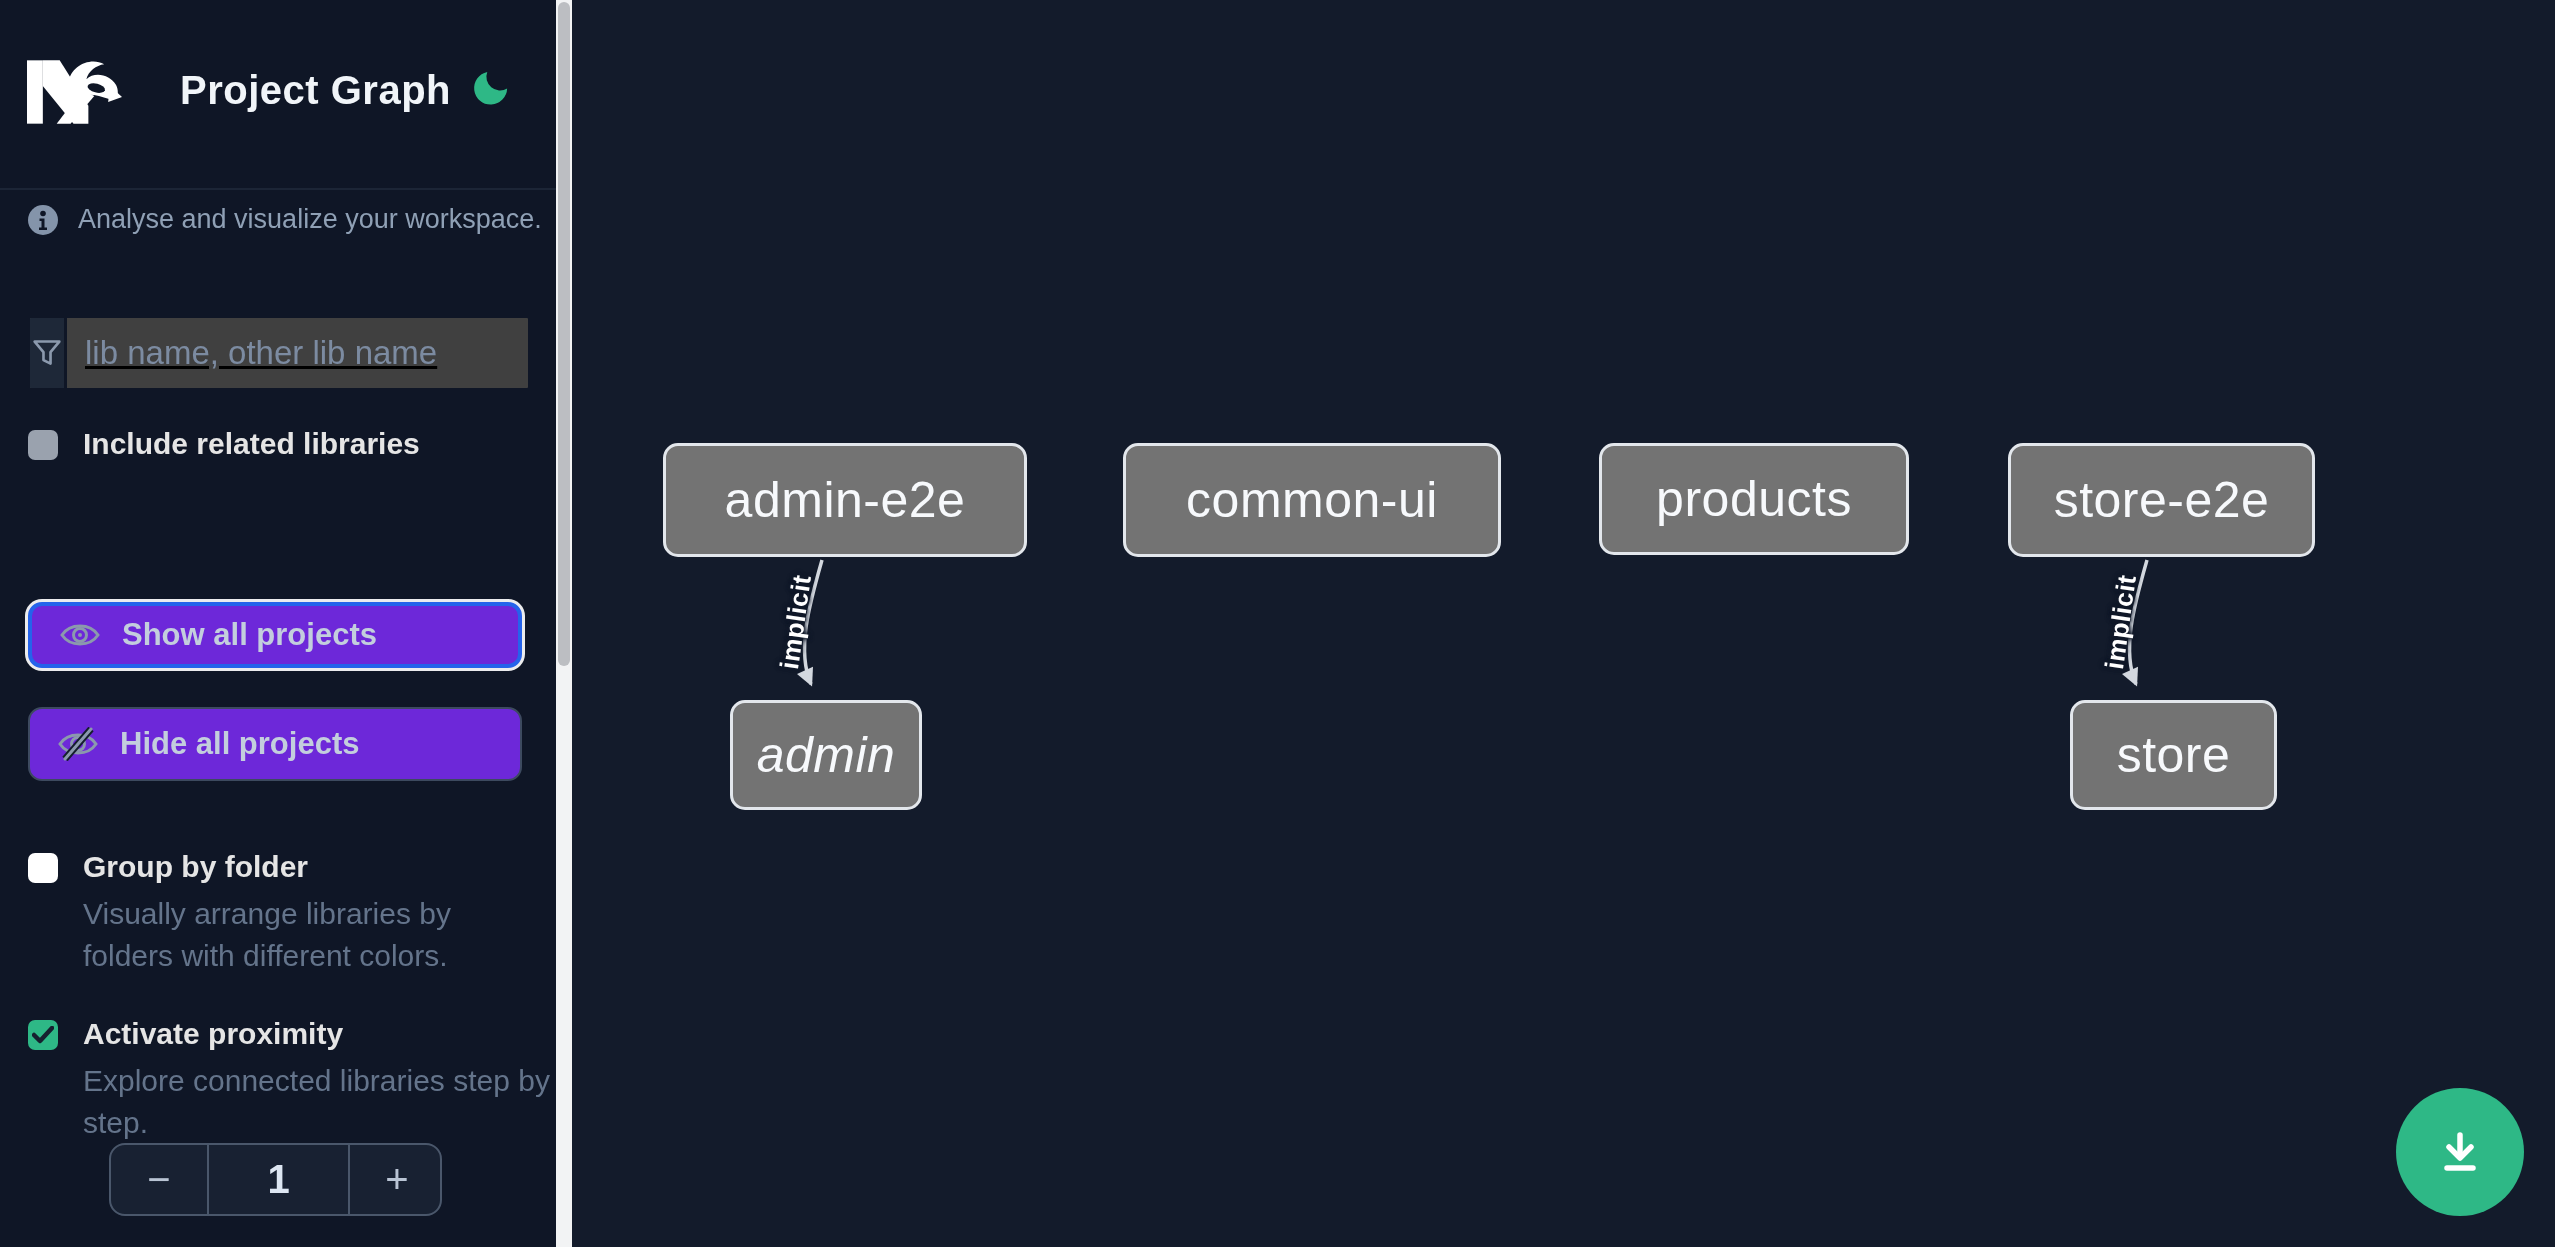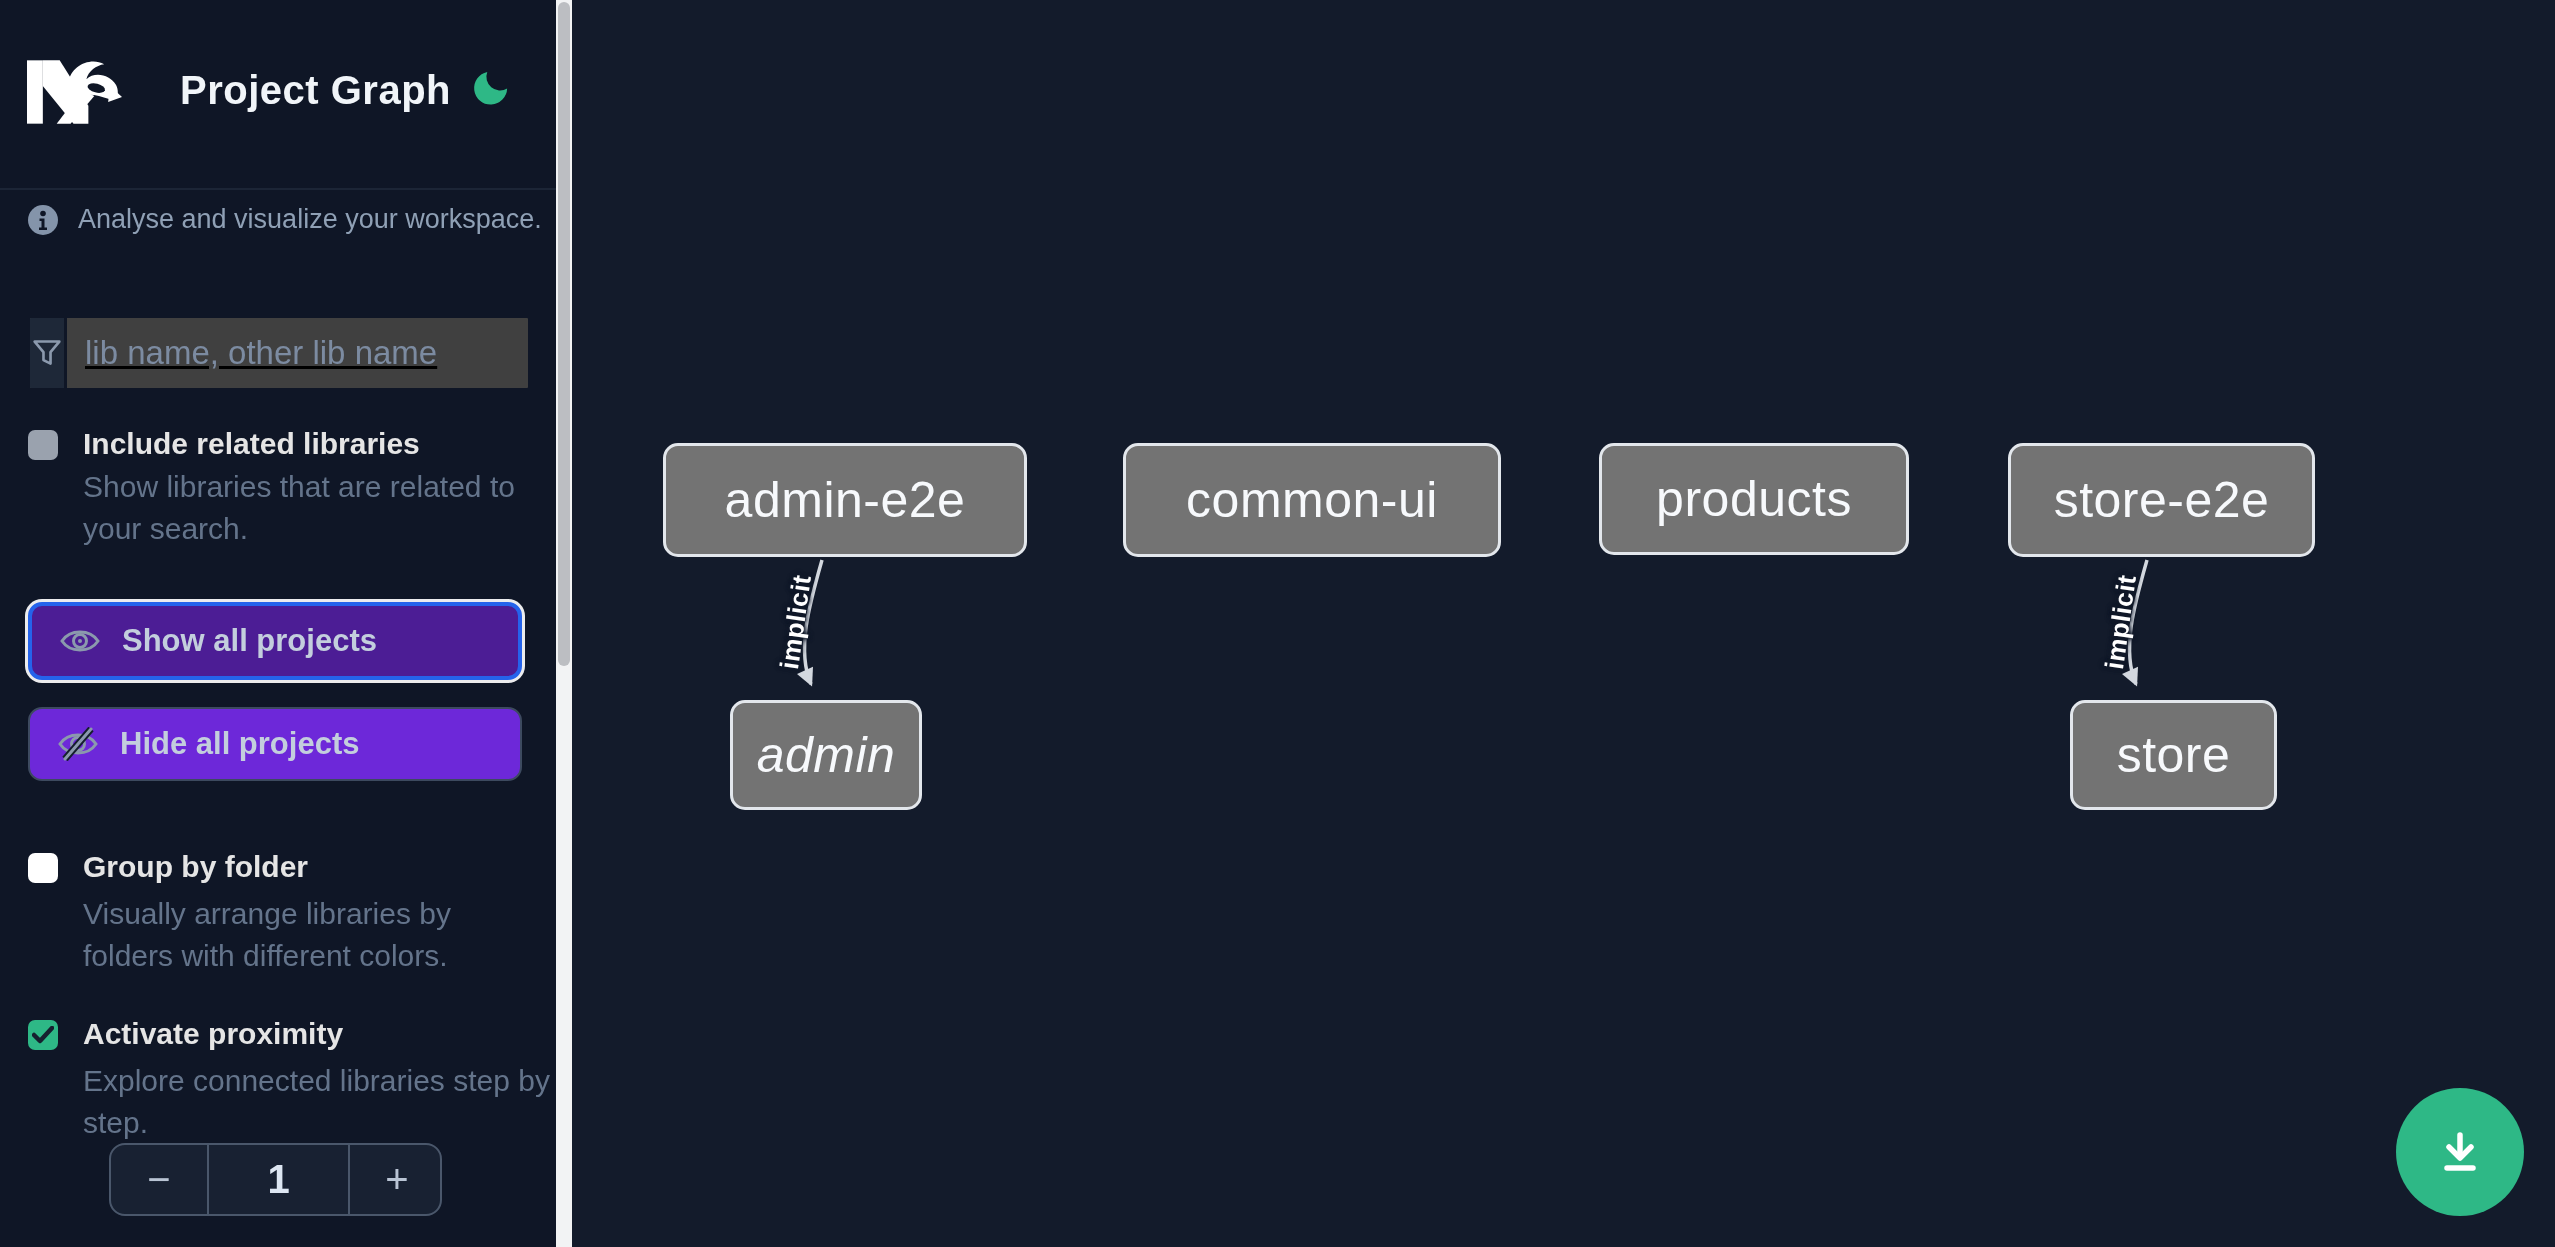--- a/index.html
+++ b/index.html
@@ -34,21 +34,21 @@
   .box-gray { background:#9aa2ae; }
   .box-white { background:#ffffff; }
   .box-green { background:#2eb886; display:flex; align-items:center; justify-content:center; }
   .opt-label { position:absolute; left:83px; color:#e5e5e5; font-size:30px; font-weight:700; }
   .opt-desc { position:absolute; left:83px; color:#64748b; font-size:30px;
     line-height:42px; }
 
   .sb-btn { position:absolute; left:28px; width:494px; border-radius:14px;
     display:flex; align-items:center; gap:22px; padding-left:28px; cursor:pointer;
     font-family:"Liberation Sans", sans-serif; }
-  .btn-show { top:602px; height:78px; background:#4c1d95;
+  .btn-show { top:602px; height:66px; background:#6d28d9;
     border:4px solid #2563eb; box-shadow:0 0 0 3px rgba(255,255,255,0.92); }
   .btn-hide { top:707px; height:74px; background:#6d28d9; border:2px solid #3d4a5f; }
   .sb-btn span { color:#c3cedd; font-size:31px; font-weight:600; }
 
   .stepper { position:absolute; left:109px; top:1143px; width:333px; height:73px;
     background:#182132; border:2px solid #4a576b; border-radius:16px;
     display:grid; grid-template-columns:98px 139px 96px; }
   .stepper > div { display:flex; align-items:center; justify-content:center; }
   .step-dec { border-right:2px solid #4a576b; color:#b9c4d4; font-size:40px; cursor:pointer; }
   .step-val { color:#dde6f2; font-size:40px; font-weight:600; }
@@ -112,21 +112,20 @@
     <div class="search-iconseg">
       <svg width="30" height="30" viewBox="0 0 34 32">
         <path d="M3 3 H31 L21 15 V28 L13 24 V15 Z" fill="none" stroke="#8b99ad" stroke-width="3" stroke-linejoin="round"></path>
       </svg>
     </div>
     <input class="search-input" type="text" placeholder="lib name, other lib name" style="">
   </div>
 
   <div class="opt-box box-gray" style="left:28px; top:430px;"></div>
   <div class="opt-label" style="top:427px;">Include related libraries</div>
-  <div class="opt-desc" style="top:466px; width:445px;">Show libraries that are related to your search.</div>
 
   <button class="sb-btn btn-show">
     <svg width="40" height="30" viewBox="0 0 40 30">
       <path d="M2 15 C10 3 30 3 38 15 C30 27 10 27 2 15 Z" fill="none" stroke="#8b99ad" stroke-width="3"></path>
       <circle cx="20" cy="15" r="6.5" fill="none" stroke="#8b99ad" stroke-width="3"></circle>
       <circle cx="20" cy="15" r="2" fill="#8b99ad"></circle>
     </svg>
     <span>Show all projects</span>
   </button>
 

